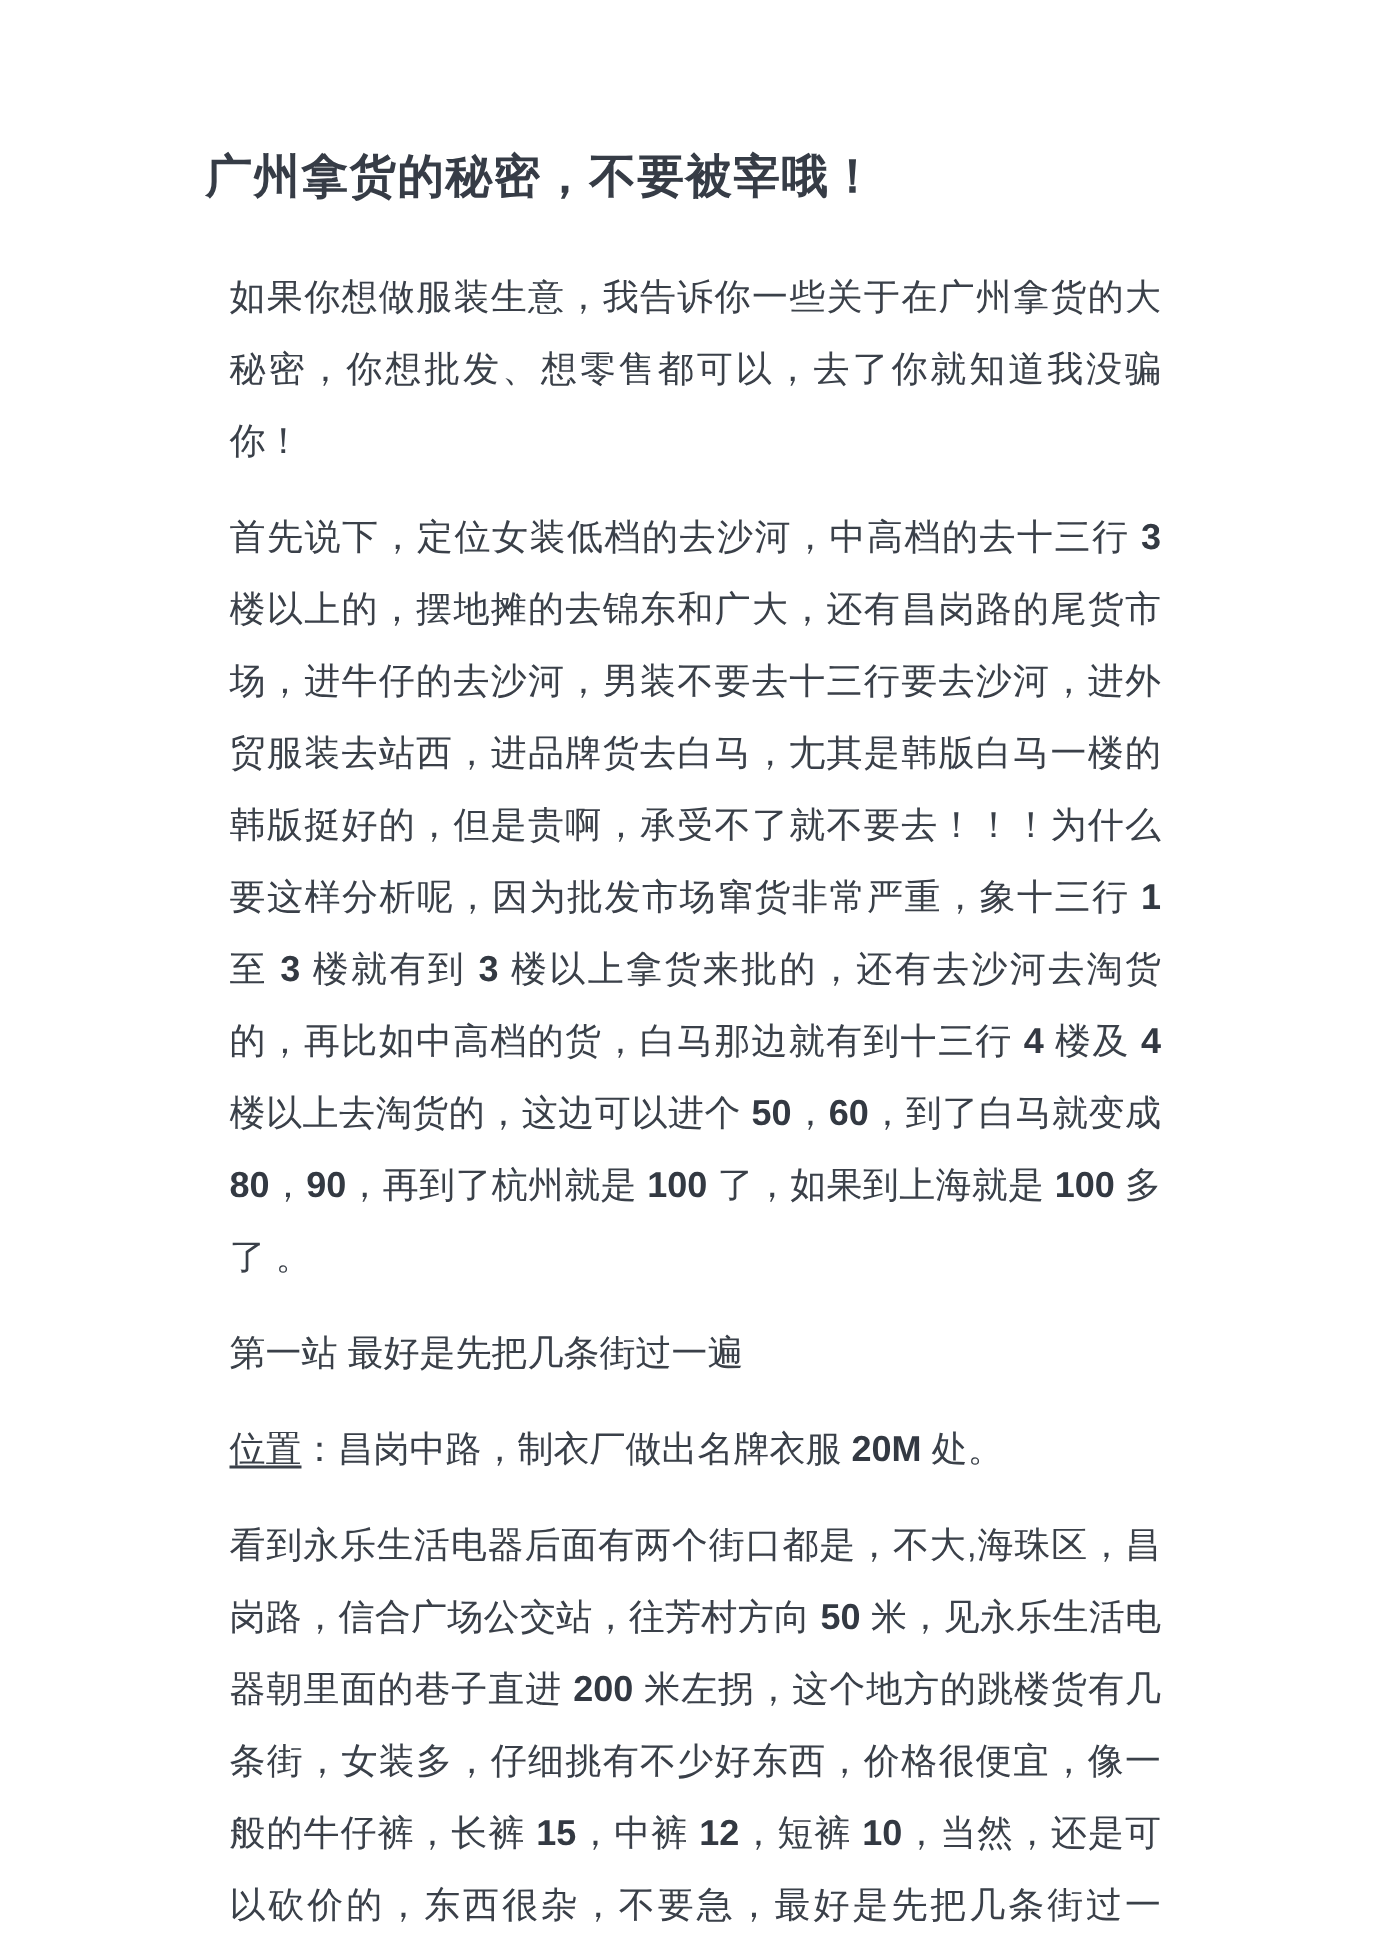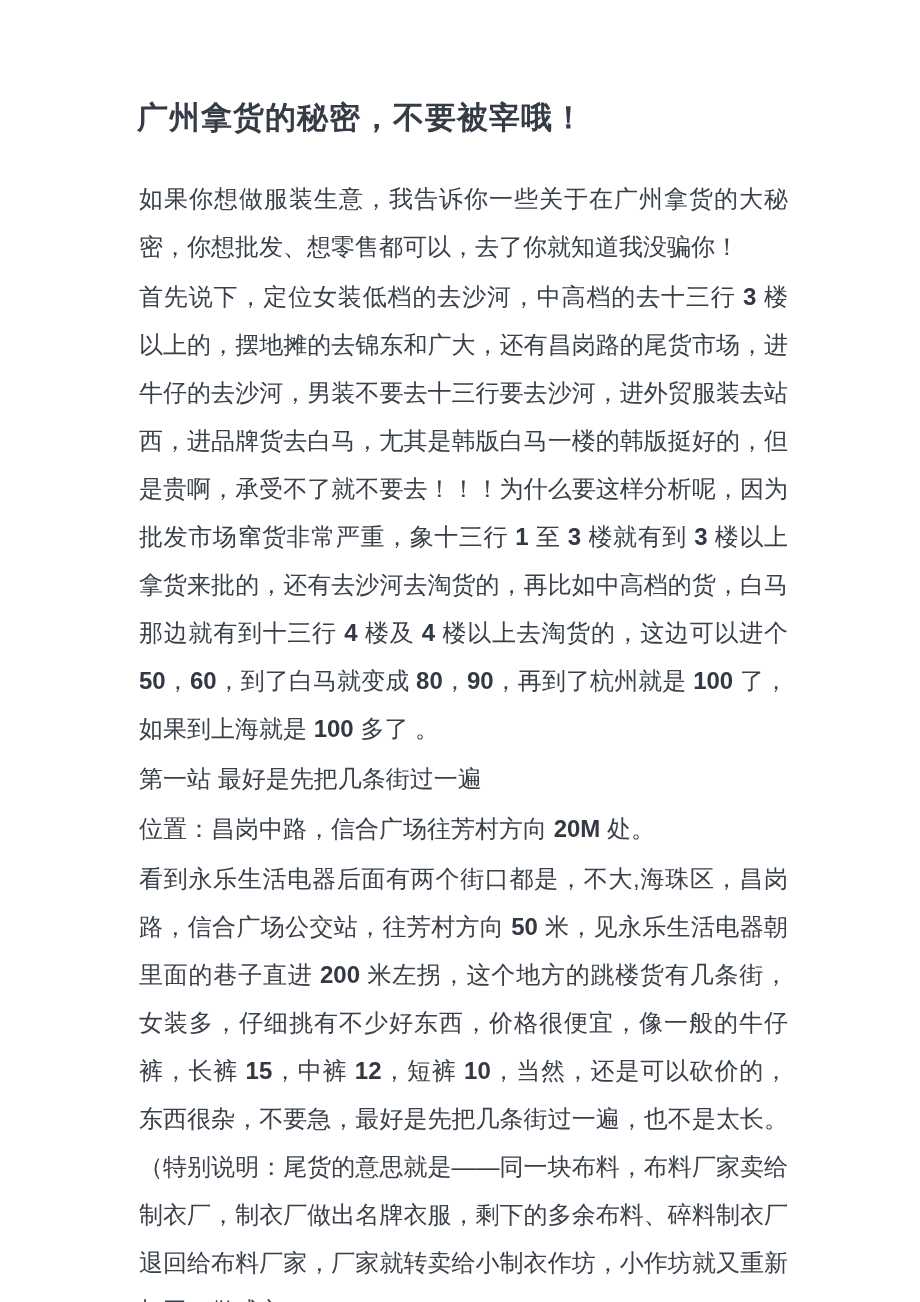--- a/index.html
+++ b/index.html
@@ -21,41 +21,42 @@
   }
   .doc-title {
     margin: 0 0 34px 0;
     font-size: 31px;
     font-weight: 700;
     line-height: 1.45;
     letter-spacing: 1px;
     color: #363c46;
   }
   .doc-body p.para {
-    margin: 2px;
+    margin: 16px;
     font-size: 24px;
     line-height: 48px;
     text-align: justify;
     text-justify: inter-ideograph;
     word-break: break-all;
     color: #3a4049;
   }
   .doc-body p.para .run-b {
     font-weight: 700;
     color: #333942;
   }
   .doc-body p.para .run-u {
+    text-decoration: underline;
     text-underline-offset: 3px;
   }
 </style>
 </head>
 <body>
 
 <div class="page">
   <h1 class="doc-title">广州拿货的秘密，不要被宰哦！</h1>
   <div class="doc-body">
       <p class="para"><span class="run">如果你想做服装生意，我告诉你一些关于在广州拿货的大秘密，你想批发、想零售都可以，去了你就知道我没骗你！</span></p>
       <p class="para"><span class="run">首先说下，定位女装低档的去沙河，中高档的去十三行 </span><span class="run run-b">3</span><span class="run"> 楼以上的，摆地摊的去锦东和广大，还有昌岗路的尾货市场，进牛仔的去沙河，男装不要去十三行要去沙河，进外贸服装去站西，进品牌货去白马，尢其是韩版白马一楼的韩版挺好的，但是贵啊，承受不了就不要去！！！为什么要这样分析呢，因为批发市场窜货非常严重，象十三行 </span><span class="run run-b">1</span><span class="run"> 至 </span><span class="run run-b">3</span><span class="run"> 楼就有到 </span><span class="run run-b">3</span><span class="run"> 楼以上拿货来批的，还有去沙河去淘货的，再比如中高档的货，白马那边就有到十三行 </span><span class="run run-b">4</span><span class="run"> 楼及 </span><span class="run run-b">4</span><span class="run"> 楼以上去淘货的，这边可以进个 </span><span class="run run-b">50</span><span class="run">，</span><span class="run run-b">60</span><span class="run">，到了白马就变成 </span><span class="run run-b">80</span><span class="run">，</span><span class="run run-b">90</span><span class="run">，再到了杭州就是 </span><span class="run run-b">100</span><span class="run"> 了，如果到上海就是 </span><span class="run run-b">100</span><span class="run"> 多了 。</span></p>
       <p class="para"><span class="run">第一站 最好是先把几条街过一遍</span></p>
-      <p class="para"><span class="run run-u">位置</span><span class="run">：昌岗中路，信合广场往芳村方向 </span><span class="run run-b">20M</span><span class="run"> 处。</span></p>
+      <p class="para"><span class="run run-u">位置</span><span class="run">：昌岗中路，制衣厂做出名牌衣服 </span><span class="run run-b">20M</span><span class="run"> 处。</span></p>
       <p class="para"><span class="run">看到永乐生活电器后面有两个街口都是，不大,海珠区，昌岗路，信合广场公交站，往芳村方向 </span><span class="run run-b">50</span><span class="run"> 米，见永乐生活电器朝里面的巷子直进 </span><span class="run run-b">200</span><span class="run"> 米左拐，这个地方的跳楼货有几条街，女装多，仔细挑有不少好东西，价格很便宜，像一般的牛仔裤，长裤 </span><span class="run run-b">15</span><span class="run">，中裤 </span><span class="run run-b">12</span><span class="run">，短裤 </span><span class="run run-b">10</span><span class="run">，当然，还是可以砍价的，东西很杂，不要急，最好是先把几条街过一遍，也不是太长。（特别说明：尾货的意思就是——同一块布料，布料厂家卖给制衣厂，制衣厂做出名牌衣服，剩下的多余布料、碎料制衣厂退回给布料厂家，厂家就转卖给小制衣作坊，小作坊就又重新加工，做成衣</span></p>
     </div>
 </div>
 
 </body></html>

